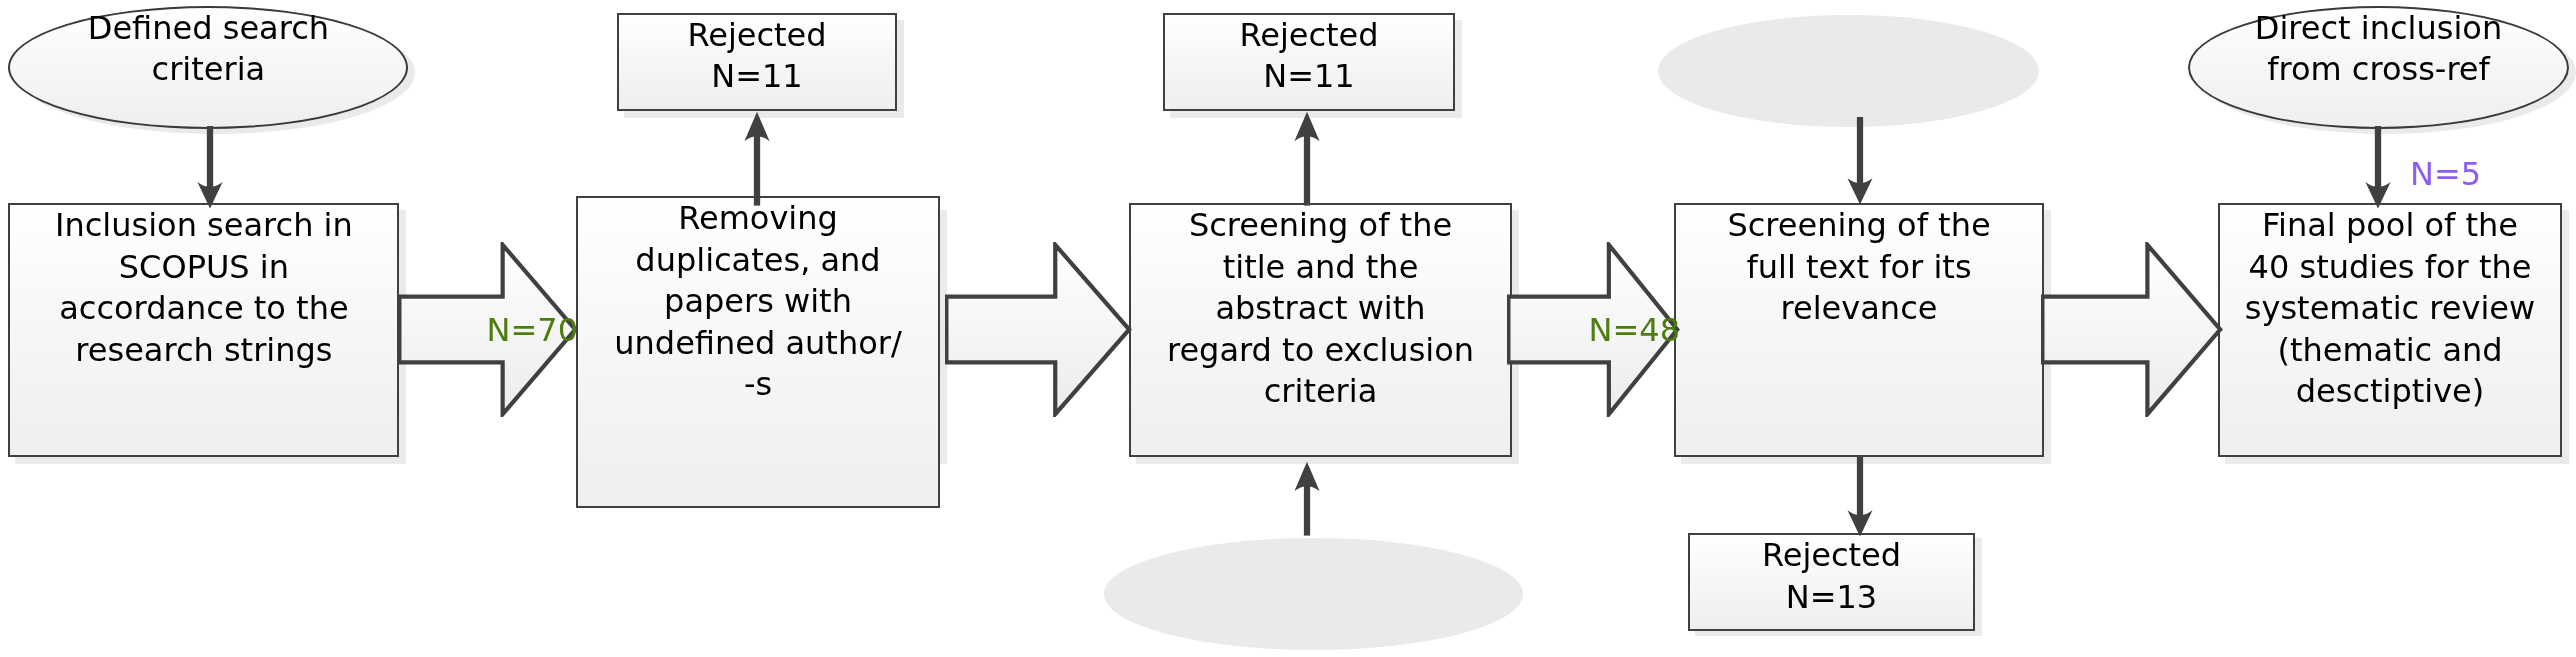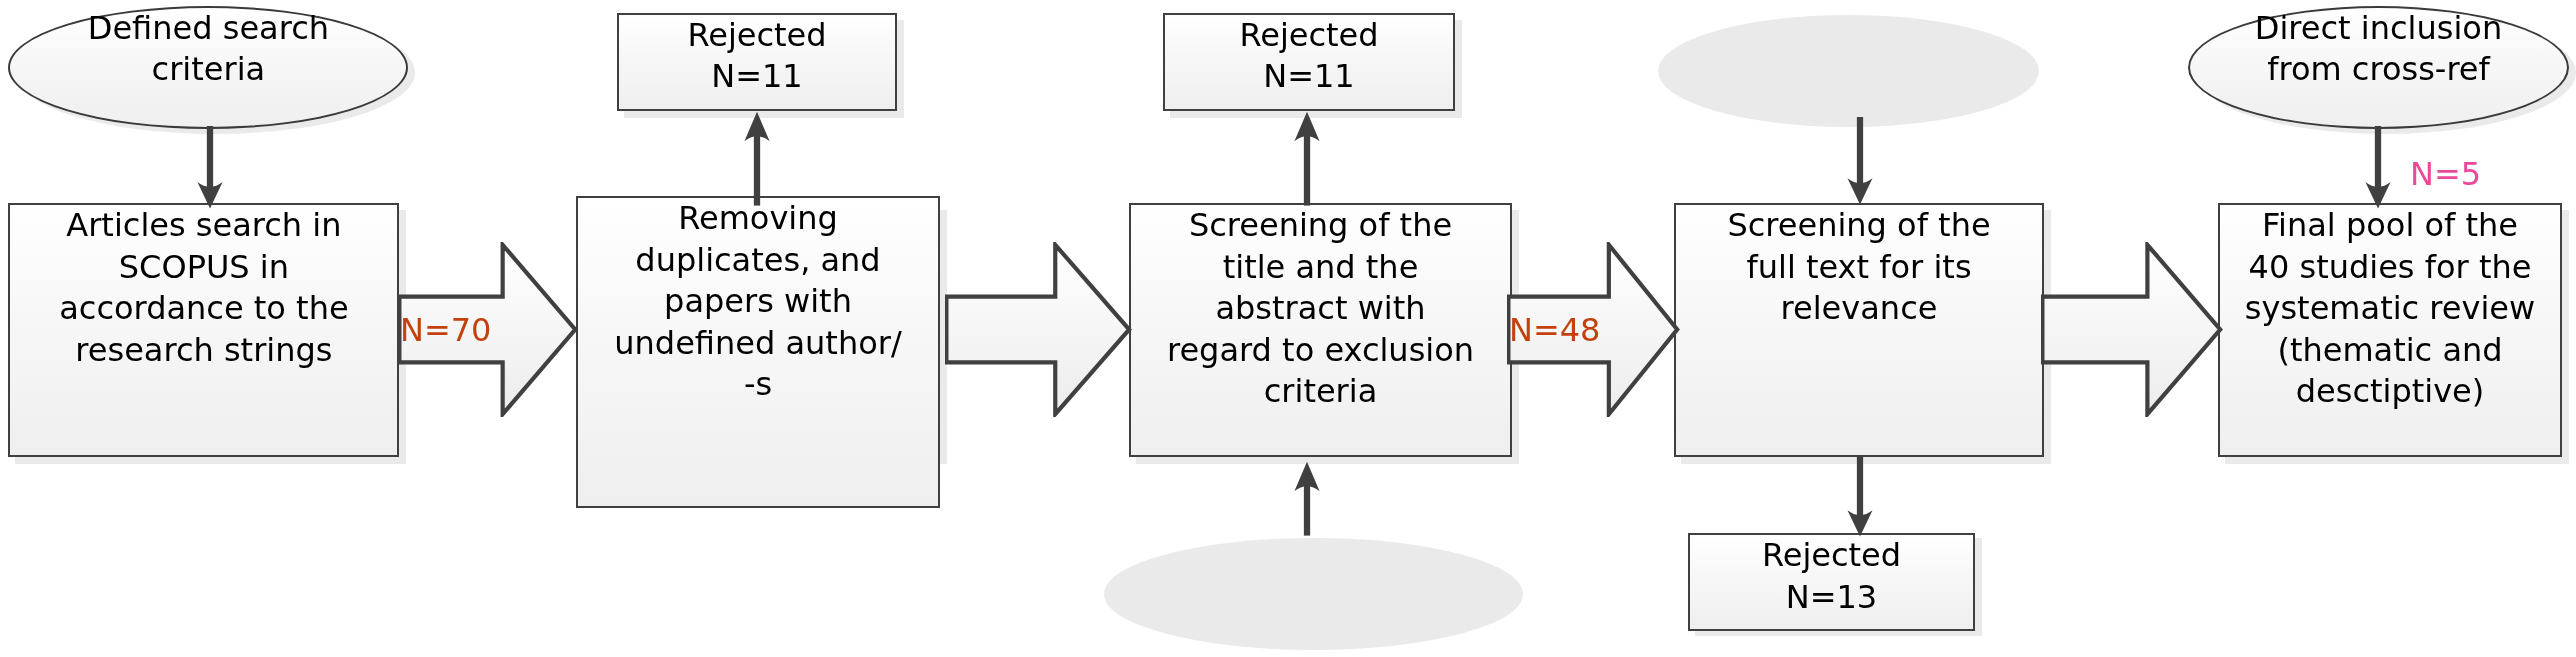--- a/index.html
+++ b/index.html
@@ -42,29 +42,29 @@
     position:absolute;
     display:flex;align-items:center;justify-content:flex-start;
     z-index:3;
   }
   .blockarrow .shape{
     position:absolute;left:0;top:0;width:100%;height:100%;
   }
   .blockarrow .lbl{
     position:relative;z-index:2;
     width:100%;
-    text-align:left;
+    text-align:right;
     padding-left:2px;
     box-sizing:border-box;
-    color:#c2410c;
+    color:#4d7c0f;
   }
 
   
   .conn{position:absolute;z-index:2;}
-  .nlabel{position:absolute;color:#ec4899;z-index:4;}
+  .nlabel{position:absolute;color:#8b5cf6;z-index:4;}
   .f46{font-size:32px;}
 </style>
 </head>
 <body>
 
 <div id="canvas">
 
   <div class="shadow ellipse" style="left:15.4px;top:11.2px;width:400px;height:123px;border-radius:50%;"></div>
   <div class="node ellipse f46" style="left:8.4px;top:5.6px;width:400px;height:123px;z-index:1;">
     <span>Defined search
@@ -86,21 +86,21 @@
   <div class="shadow ellipse" style="left:1658px;top:15.4px;width:381px;height:112px;border-radius:50%;"></div>
 
   <div class="shadow ellipse" style="left:2195px;top:11.2px;width:381px;height:123px;border-radius:50%;"></div>
   <div class="node ellipse f46" style="left:2188px;top:5.6px;width:381px;height:123px;z-index:1;">
     <span>Direct inclusion
 from cross-ref</span>
   </div>
 
   <div class="shadow" style="left:15.4px;top:210px;width:391px;height:254px;"></div>
   <div class="node rect f46" style="left:8.4px;top:203px;width:391px;height:254px;z-index:1;">
-    <span>Articles search in
+    <span>Inclusion search in
 SCOPUS in
 accordance to the
 research strings</span>
   </div>
 
   <div class="shadow" style="left:583px;top:210px;width:364px;height:254px;"></div>
   <div class="node rect f46" style="left:576px;top:196px;width:364px;height:312px;z-index:1;">
     <span>Removing
 duplicates, and
 papers with

